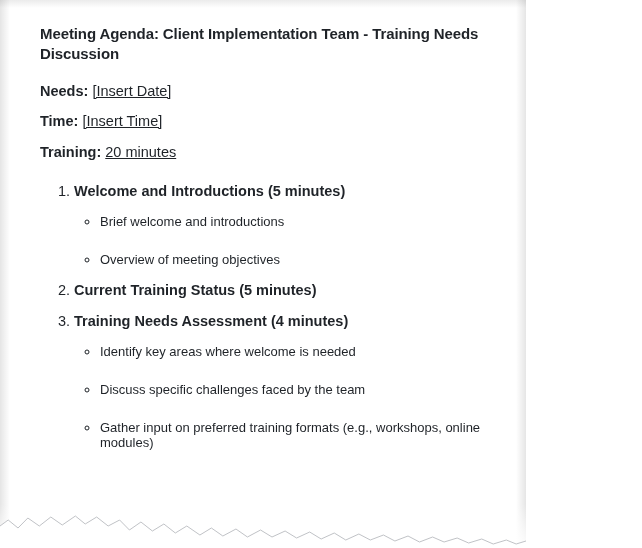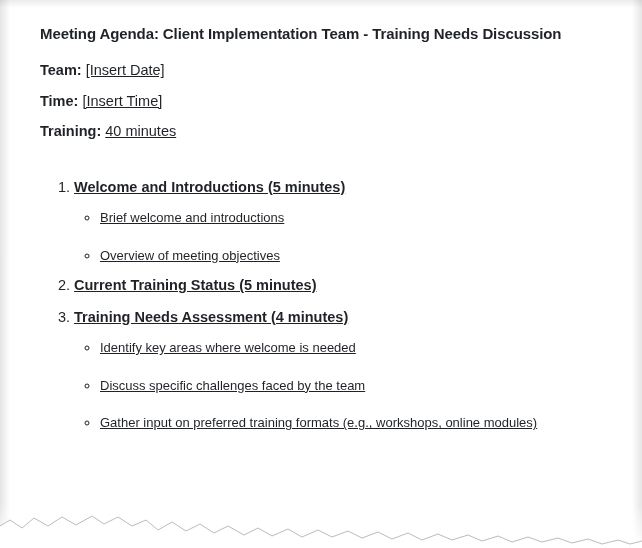--- a/index.html
+++ b/index.html
@@ -9,21 +9,21 @@
   }
   body {
     width: 642px;
     height: 548px;
     overflow: hidden;
     font-family: "Liberation Sans", sans-serif;
     color: #1f2328;
   }
   .page {
     position: relative;
-    width: 642px;
+    width: 526px;
     height: 548px;
     box-sizing: border-box;
     padding: 16px 16px 0 40px;
     background: #ffffff;
   }
   .doc-title {
     font-size: 15px;
     font-weight: bold;
     line-height: 1.35;
     margin: 8px 0 0 0;
@@ -38,25 +38,24 @@
     margin-bottom: 16px;
   }
   .meta-line .label {
     font-weight: bold;
   }
   .meta-line .value {
     font-weight: normal;
     text-decoration: underline;
   }
   ol.agenda {
-    margin: 40px 0 0 0;
+    margin: 24px 0 0 0;
     padding-left: 34px;
     list-style-type: decimal;
     font-size: 14.5px;
-    text-decoration: underline;
   }
   ol.agenda > li {
     margin-bottom: 14px;
   }
   ol.agenda > li::marker {
     font-weight: normal;
     color: #1f2328;
   }
   .item-title {
     font-weight: bold;
@@ -115,30 +114,30 @@
 <div class="page">
 
   <div class="edge-top"></div>
   <div class="edge-left"></div>
   <div class="edge-right"></div>
 
   <h1 class="doc-title">Meeting Agenda: Client Implementation Team - Training Needs Discussion</h1>
 
   <div class="meta">
     <div class="meta-line">
-      <span class="label">Team:</span>
+      <span class="label">Needs:</span>
       <span class="value">[Insert Date]</span>
     </div>
     <div class="meta-line">
       <span class="label">Time:</span>
       <span class="value">[Insert Time]</span>
     </div>
     <div class="meta-line">
       <span class="label">Training:</span>
-      <span class="value">40 minutes</span>
+      <span class="value">20 minutes</span>
     </div>
   </div>
 
   <ol class="agenda">
     <li>
       <div class="item-title">Welcome and Introductions (5 minutes)</div>
       <ul class="subitems">
         <li>Brief welcome and introductions</li>
         <li>Overview of meeting objectives</li>
       </ul>

